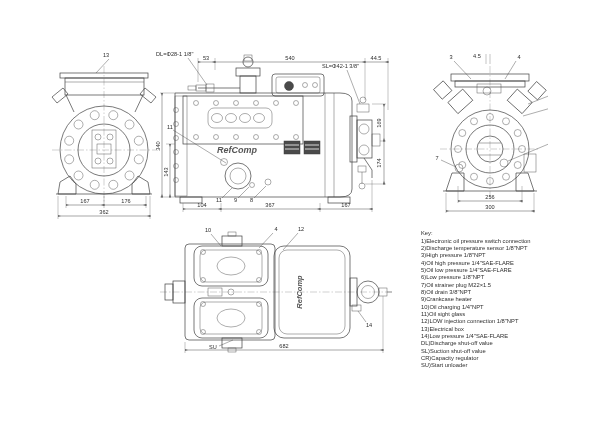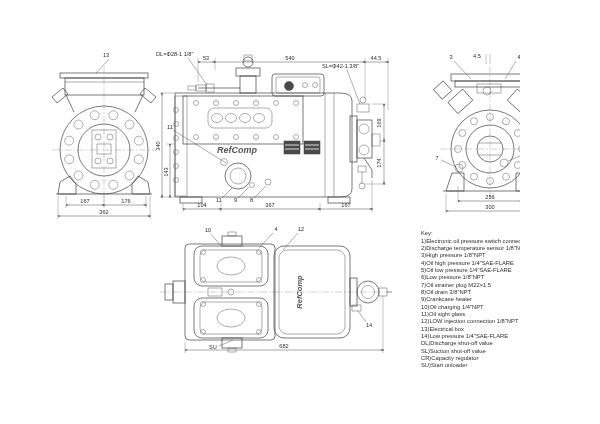--- a/index.html
+++ b/index.html
@@ -1,17 +1,17 @@
 <!DOCTYPE html>
 <html><head>
 <meta charset="utf-8">
 <style>
   html,body{margin:0;padding:0;background:#ffffff;}
   .sheet{position:relative;width:520px;height:424px;background:#fff;overflow:hidden;
-         font-family:"Liberation Sans",sans-serif;}
+         font-family:"Liberation Sans",sans-serif;padding-left:28px;}
   svg{position:absolute;left:0;top:0;}
   .ln{fill:none;stroke:#3f3f3f;stroke-width:0.7;}
   .thin{fill:none;stroke:#4a4a4a;stroke-width:0.45;}
   .cl{fill:none;stroke:#8a8a8a;stroke-width:0.4;stroke-dasharray:7 2 1.5 2;}
   .dim{fill:none;stroke:#4f4f4f;stroke-width:0.5;}
   .ext{fill:none;stroke:#6a6a6a;stroke-width:0.4;}
   .dark{fill:#4a4a4a;stroke:#3f3f3f;stroke-width:0.5;}
   text.d{font-size:5.6px;fill:#2e2e2e;}
   text.lab{font-size:5.6px;fill:#2e2e2e;}
   text.logo{font-size:9px;font-weight:bold;font-style:italic;fill:#555;}

